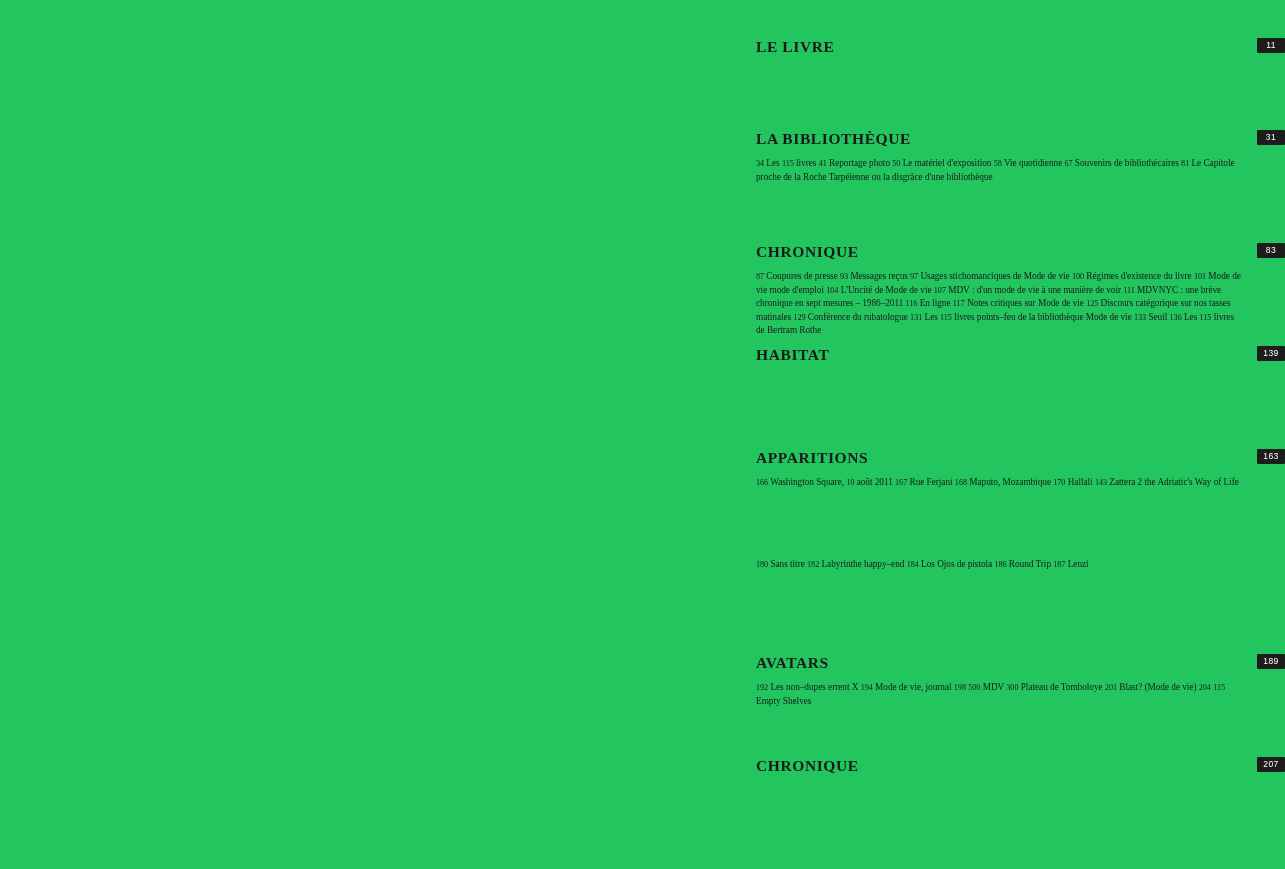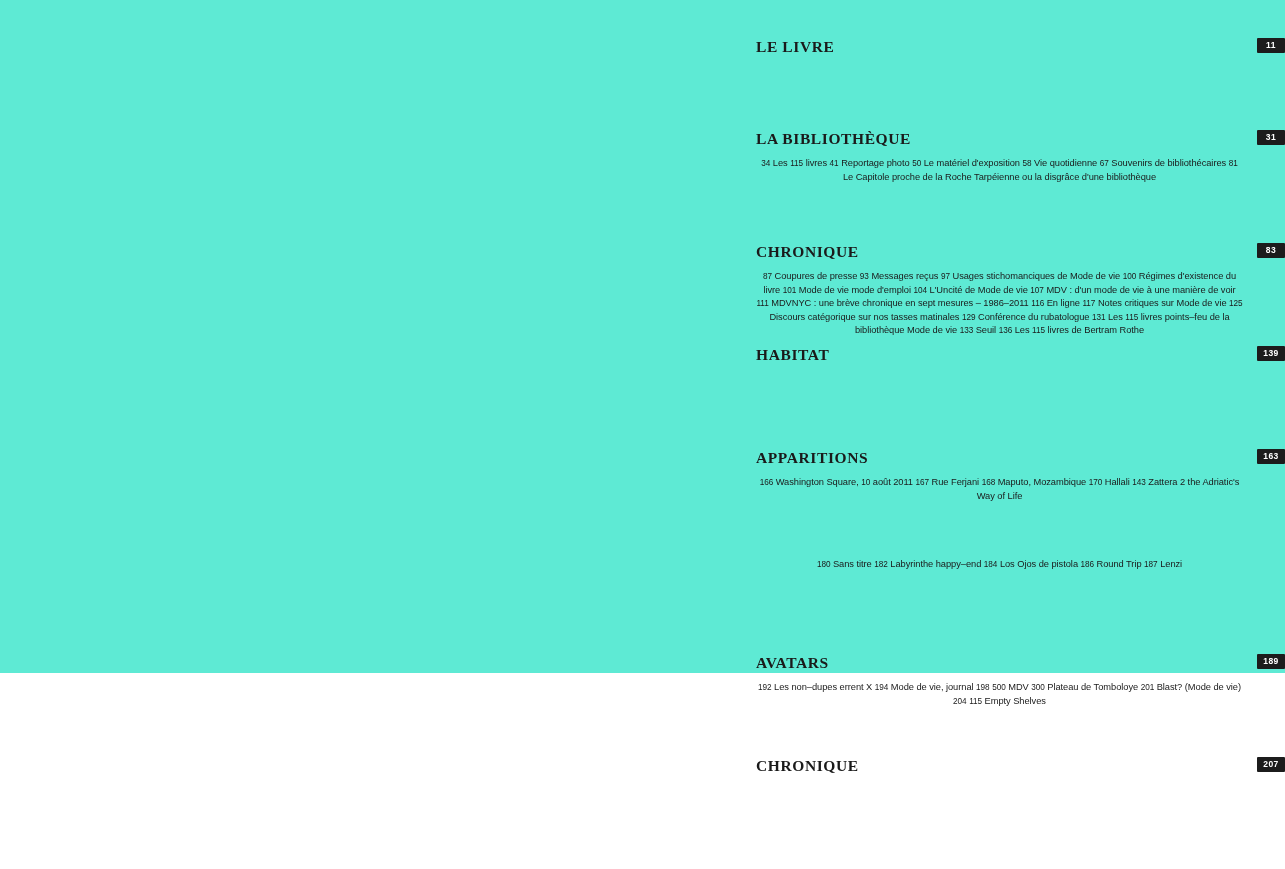--- a/index.html
+++ b/index.html
@@ -11,22 +11,22 @@
     width: 1285px;
     height: 869px;
     font-family: "Liberation Sans", sans-serif;
     color: #1a1a1a;
     position: relative;
     overflow: hidden;
   }
   .page {
     position: relative;
     width: 1285px;
-    height: 673px;
-    background: #5eead4;
+    height: 869px;
+    background: #22c55e;
   }
   .toc {
     position: absolute;
     left: 756px;
     top: 0;
     width: 529px;
   }
   .entry {
     position: absolute;
     left: 0;
@@ -46,37 +46,37 @@
     white-space: nowrap;
   }
   .page-badge {
     position: absolute;
     right: 0;
     top: 0;
     background: #1c1c1c;
     color: #ffffff;
     font-family: "Liberation Sans", sans-serif;
     font-size: 8.5px;
-    font-weight: bold;
+    font-weight: normal;
     letter-spacing: 0.4px;
     padding: 3px 0 3px 0;
     width: 28px;
     text-align: center;
     line-height: 9px;
     border-radius: 1px;
   }
   .entry-body {
     margin-top: 7px;
-    font-family: Liberation Sans, sans-serif;
+    font-family: Liberation Serif, serif;
     font-size: 9.3px;
     line-height: 12.6px;
     color: #1a1a1a;
     width: 487px;
     letter-spacing: -0.05px;
-    text-align: center;
+    text-align: left;
   }
   .entry-body .pg {
     font-size: 8.2px;
     font-weight: normal;
   }
 </style>
 </head>
 <body>
 
 <div class="page">

